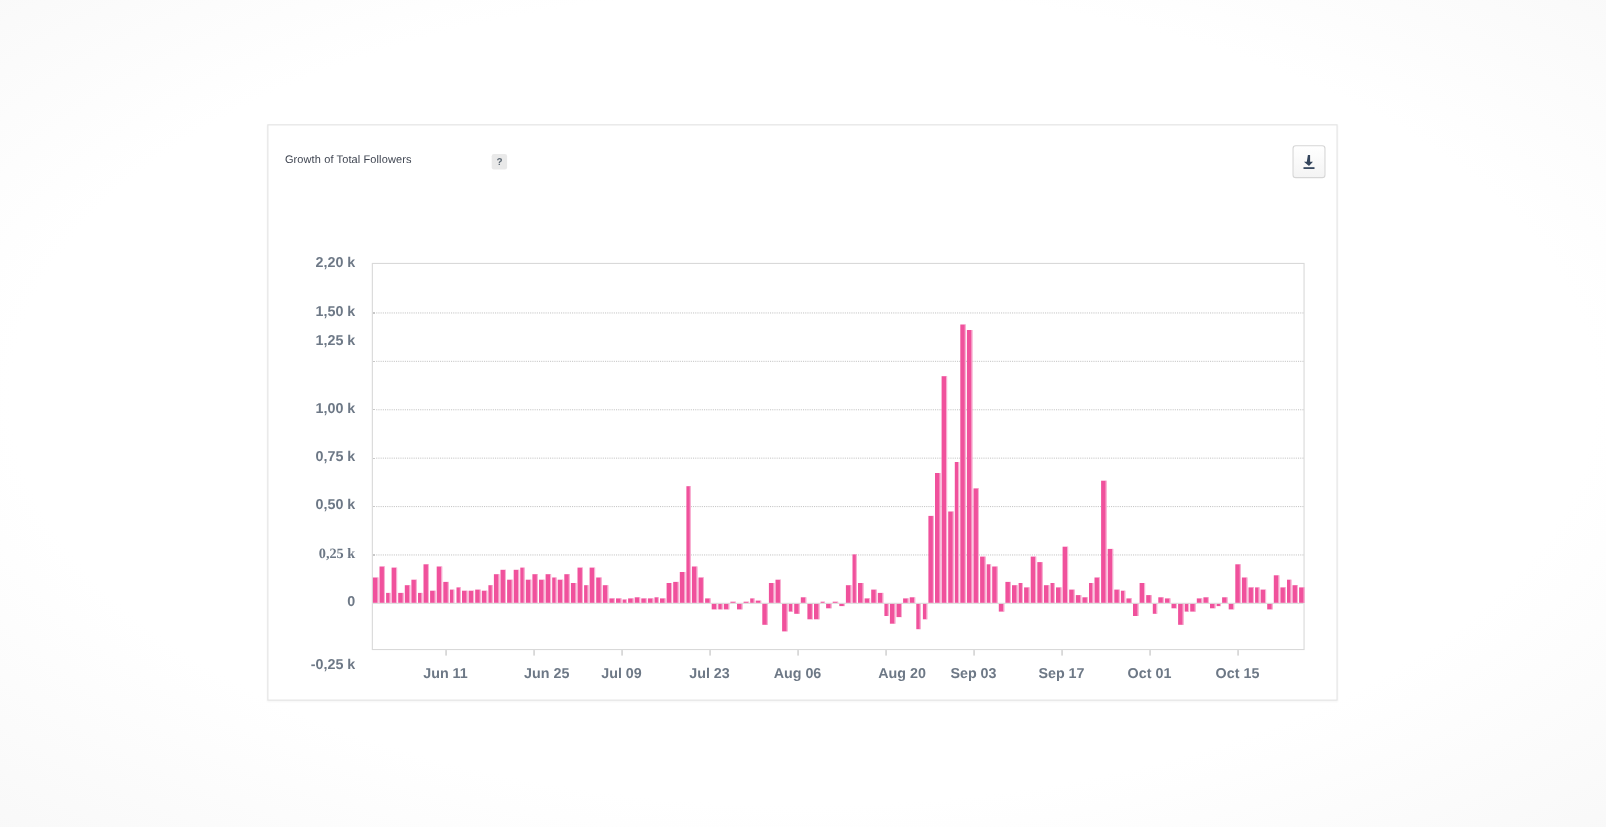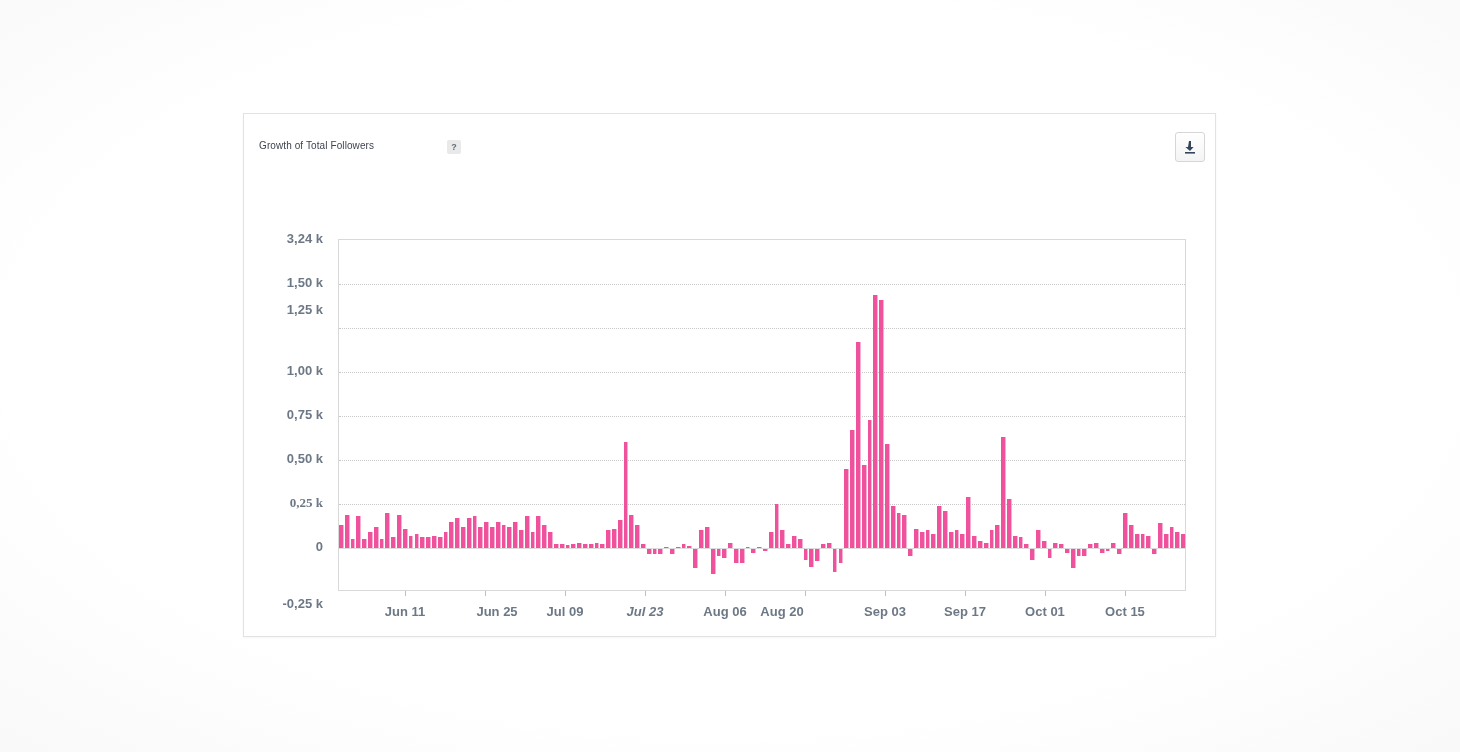--- a/index.html
+++ b/index.html
@@ -72,21 +72,21 @@
           <path d="M6 1 h2 v6 h2.6 L7 11 L2.4 7 H5 Z" fill="#34455c"></path>
           <rect x="2" y="12" width="10" height="1.6" fill="#34455c"></rect>
         </svg>
       </span>
     </button>
   </div>
 
 
   <div class="chart-area">
     <div id="yLabels">
-        <div class="y-label" style="top: -8px;">3,24 k</div>
+        <div class="y-label" style="top: -8px;">2,20 k</div>
         <div class="y-label" style="top: 36px;">1,50 k</div>
         <div class="y-label" style="top: 63px;">1,25 k</div>
         <div class="y-label" style="top: 124px;">1,00 k</div>
         <div class="y-label" style="top: 168px;">0,75 k</div>
         <div class="y-label" style="top: 212px;">0,50 k</div>
         <div class="y-label" style="top: 256px; font-family: Liberation Serif, serif;">0,25 k</div>
         <div class="y-label" style="top: 300px;">0</div>
         <div class="y-label" style="top: 357px;">-0,25 k</div>
       </div>
     <div class="plot" id="plot">
@@ -249,25 +249,25 @@
         </div>
     </div>
     <div id="xLabels">
         <div class="x-tick" style="left: 160.992px;"></div>
         <div class="x-label" style="left: 120.992px;">Jun 11</div>
         <div class="x-tick" style="left: 240.992px;"></div>
         <div class="x-label" style="left: 213px;">Jun 25</div>
         <div class="x-tick" style="left: 320.993px;"></div>
         <div class="x-label" style="left: 280.993px;">Jul 09</div>
         <div class="x-tick" style="left: 400.993px;"></div>
-        <div class="x-label" style="left: 360.993px; font-style: italic;">Jul 23</div>
+        <div class="x-label" style="left: 360.993px;">Jul 23</div>
         <div class="x-tick" style="left: 480.993px;"></div>
         <div class="x-label" style="left: 440.993px;">Aug 06</div>
         <div class="x-tick" style="left: 560.994px;"></div>
-        <div class="x-label" style="left: 498px;">Aug 20</div>
+        <div class="x-label" style="left: 536px;">Aug 20</div>
         <div class="x-tick" style="left: 640.994px;"></div>
         <div class="x-label" style="left: 600.994px;">Sep 03</div>
         <div class="x-tick" style="left: 720.994px;"></div>
         <div class="x-label" style="left: 680.994px;">Sep 17</div>
         <div class="x-tick" style="left: 800.995px;"></div>
         <div class="x-label" style="left: 760.995px;">Oct 01</div>
         <div class="x-tick" style="left: 880.995px;"></div>
         <div class="x-label" style="left: 840.995px;">Oct 15</div>
       </div>
   </div>

